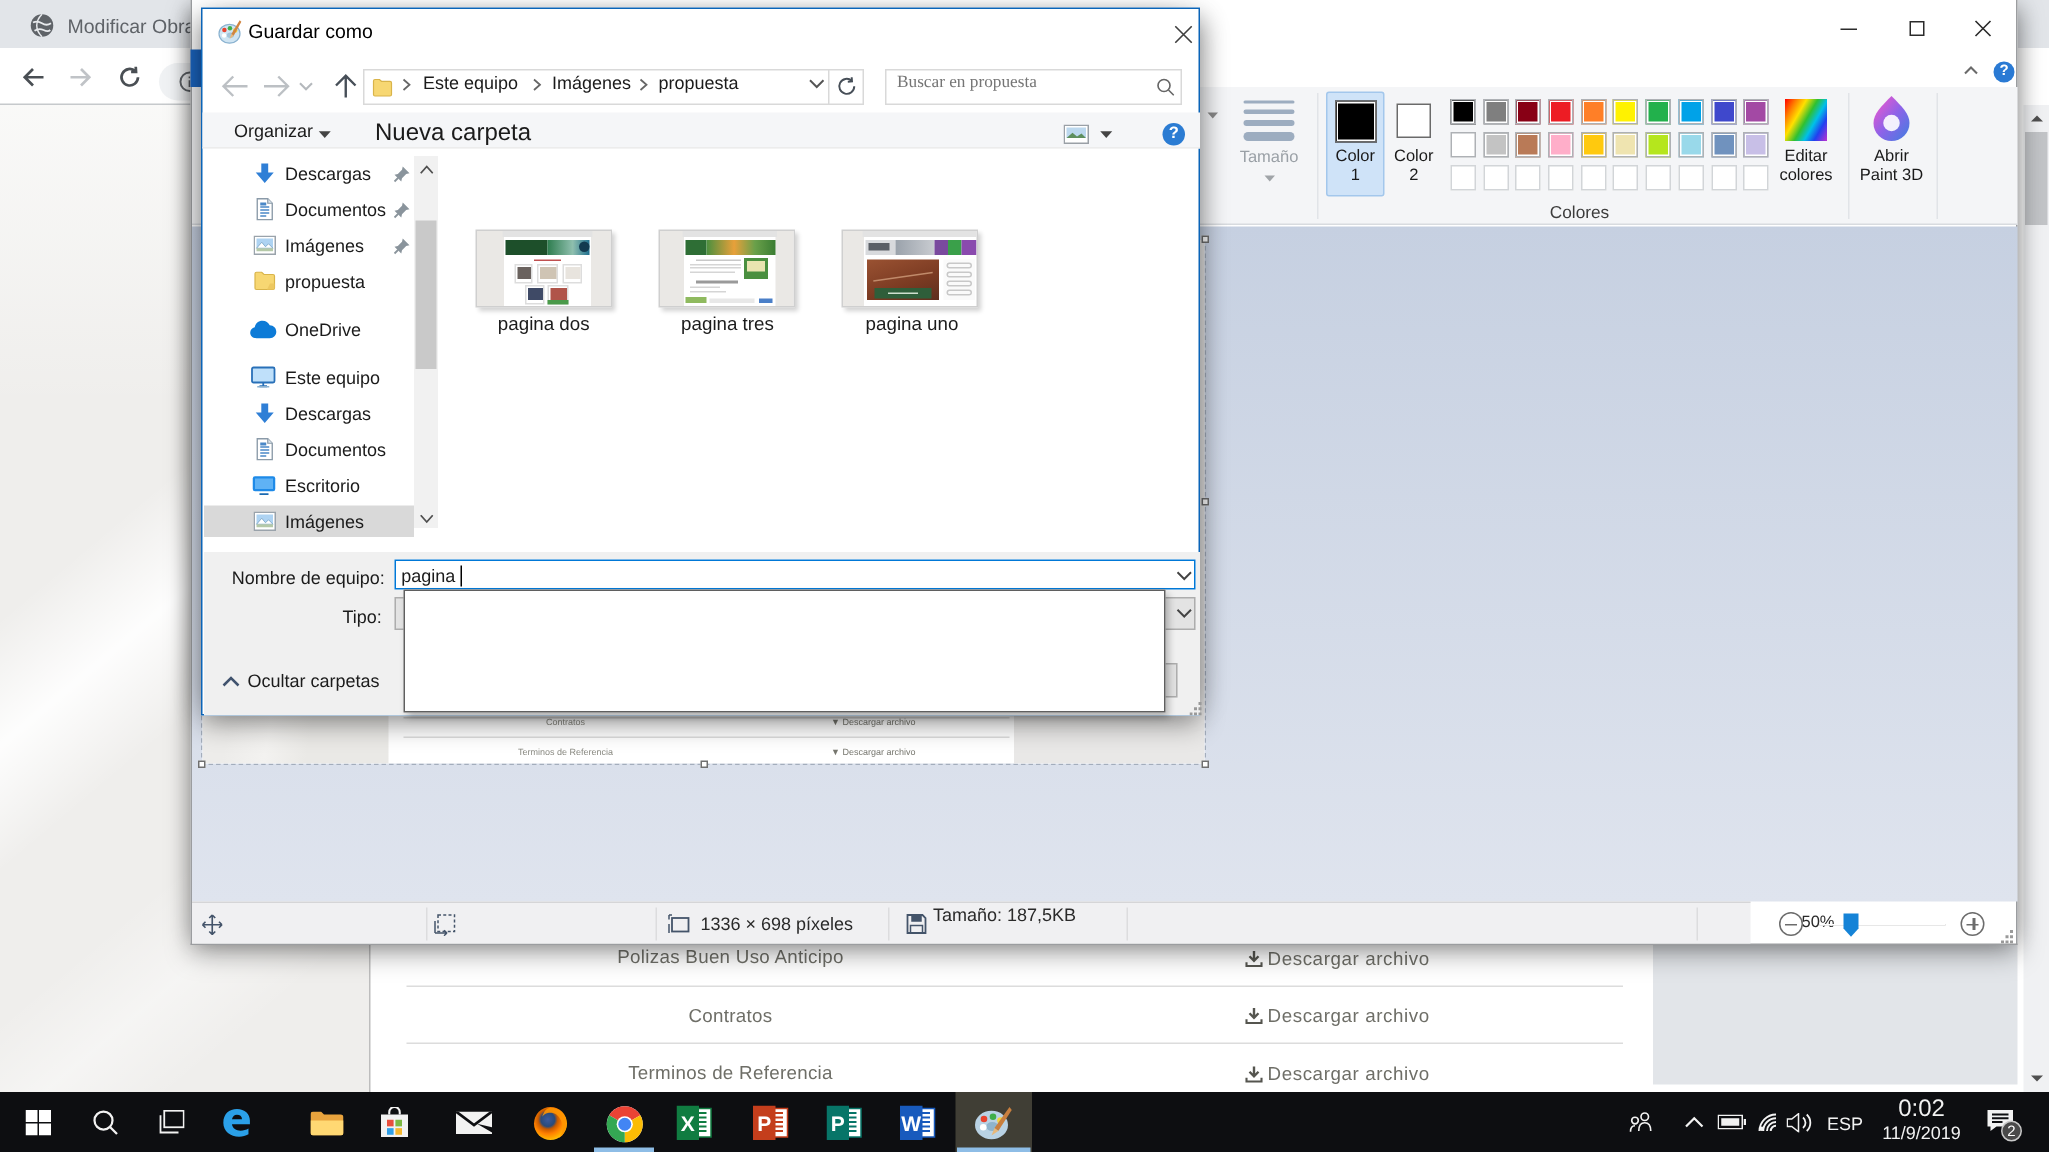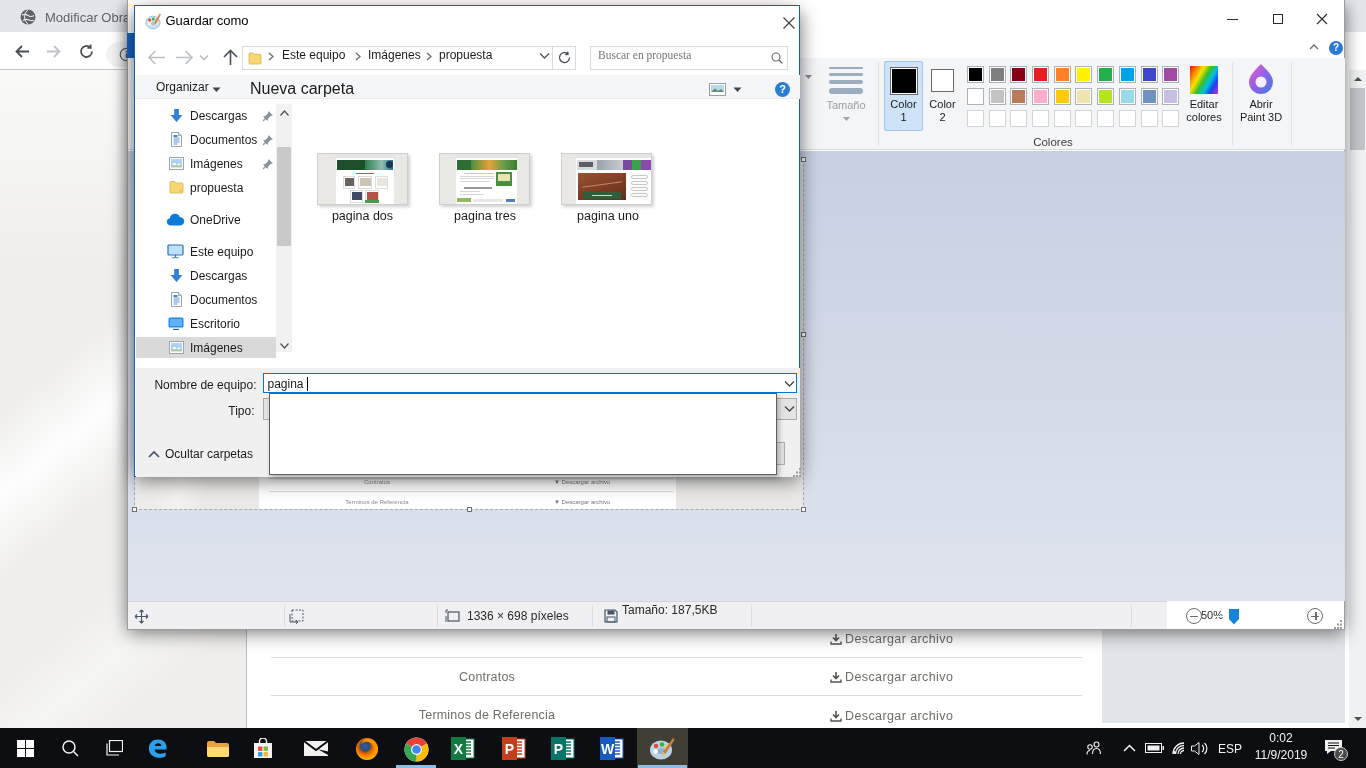--- a/index.html
+++ b/index.html
@@ -34,20 +34,21 @@
       <path d="M14 8.5 A5.5 5.5 0 1 1 12.2 4.4 M12.5 1.5 L12.7 4.9 L9.4 4.9" stroke="#4a4f54" stroke-width="1.8" fill="none"></path>
     </svg>
  <div class="abs" style="left:106px;top:42px;width:40px;height:25px;background:#f0f2f4;border-radius:13px 0 0 13px;"></div>
  <svg class="abs" style="left:119px;top:47px;" width="15" height="15" viewBox="0 0 15 15">
       <circle cx="7.5" cy="7.5" r="6.2" stroke="#5f6368" stroke-width="1.3" fill="none"></circle>
       <path d="M7.5 6.5 V11 M7.5 4 V5.2" stroke="#5f6368" stroke-width="1.5"></path>
     </svg>
 </div>
 
 <div class="abs" id="chrome-main" style="left:246px;top:60px;width:1120px;height:668px;background:#fff;border-left:1px solid #bdbdbd;">
+ <div class="abs txt" style="left:0;top:571px;width:480px;text-align:center;font-size:12.5px;color:#6e6e67;letter-spacing:.2px;">Polizas Buen Uso Anticipo</div>
  <div class="abs" style="left:24px;top:597px;width:811px;height:1px;background:#dcdcdc;"></div>
  <div class="abs txt" style="left:0;top:610px;width:480px;text-align:center;font-size:12.5px;color:#6e6e67;letter-spacing:.2px;">Contratos</div>
  <div class="abs" style="left:24px;top:635px;width:811px;height:1px;background:#dcdcdc;"></div>
  <div class="abs txt" style="left:0;top:648px;width:480px;text-align:center;font-size:12.5px;color:#6e6e67;letter-spacing:.2px;">Terminos de Referencia</div>
  <svg class="abs" style="left:583px;top:573px;" width="12" height="12" viewBox="0 0 12 12">
       <path d="M6 1 V7 M3 4.5 L6 7.5 L9 4.5" stroke="#55554f" stroke-width="1.6" fill="none"></path>
       <path d="M1 8.5 V11 H11 V8.5" stroke="#55554f" stroke-width="1.4" fill="none"></path>
     </svg>
  <div class="abs txt" style="left:598px;top:572px;font-size:12.5px;color:#6e6e67;letter-spacing:.4px;">Descargar archivo</div>
  <svg class="abs" style="left:583px;top:611px;" width="12" height="12" viewBox="0 0 12 12">
@@ -592,20 +593,20 @@
     </svg>
  <svg class="abs" style="left:1171px;top:13px;" width="16" height="14" viewBox="0 0 16 14">
       <path d="M2 13 A11 11 0 0 1 13 2 M4.5 13 A8.5 8.5 0 0 1 13 4.5 M7 13 A6 6 0 0 1 13 7 M9.5 13 A3.5 3.5 0 0 1 13 9.5" stroke="#f2f2f2" stroke-width="1.3" fill="none" transform="rotate(0 8 8)"></path>
       <circle cx="3.5" cy="11.5" r="1.5" fill="#f2f2f2"></circle>
     </svg>
  <svg class="abs" style="left:1191px;top:14px;" width="18" height="13" viewBox="0 0 18 13">
       <path d="M0.5 4 H3.5 L8 0.5 V12.5 L3.5 9 H0.5 Z" stroke="#f2f2f2" stroke-width="1" fill="none"></path>
       <path d="M11 3 A4.5 4.5 0 0 1 11 10 M13.5 1 A7.5 7.5 0 0 1 13.5 12" stroke="#f2f2f2" stroke-width="1.2" fill="none"></path>
     </svg>
  <div class="abs txt" style="left:1218px;top:14px;font-size:12px;color:#f2f2f2;">ESP</div>
- <div class="abs txt" style="left:1240px;top:3px;width:82px;text-align:center;font-size:12px;color:#f2f2f2;">0:02</div>
+ <div class="abs txt" style="left:1240px;top:3px;width:82px;text-align:center;font-size:16px;color:#f2f2f2;">0:02</div>
  <div class="abs txt" style="left:1240px;top:20px;width:82px;text-align:center;font-size:12px;color:#f2f2f2;">11/9/2019</div>
  <svg class="abs" style="left:1324px;top:11px;" width="19" height="16" viewBox="0 0 19 16">
       <path d="M1 1 H18 V12 H7 L3 15 V12 H1 Z" fill="#f2f2f2"></path>
       <path d="M4 4 H15 M4 6.5 H15 M4 9 H11" stroke="#0d0e11" stroke-width="1.2"></path>
     </svg>
  <div class="abs" style="left:1334px;top:19px;width:14px;height:14px;border-radius:50%;background:#4a4a4a;border:1px solid #c9c9c9;color:#fff;font-size:10px;text-align:center;line-height:14px;">2</div>
 </div>
 
 </body></html>

